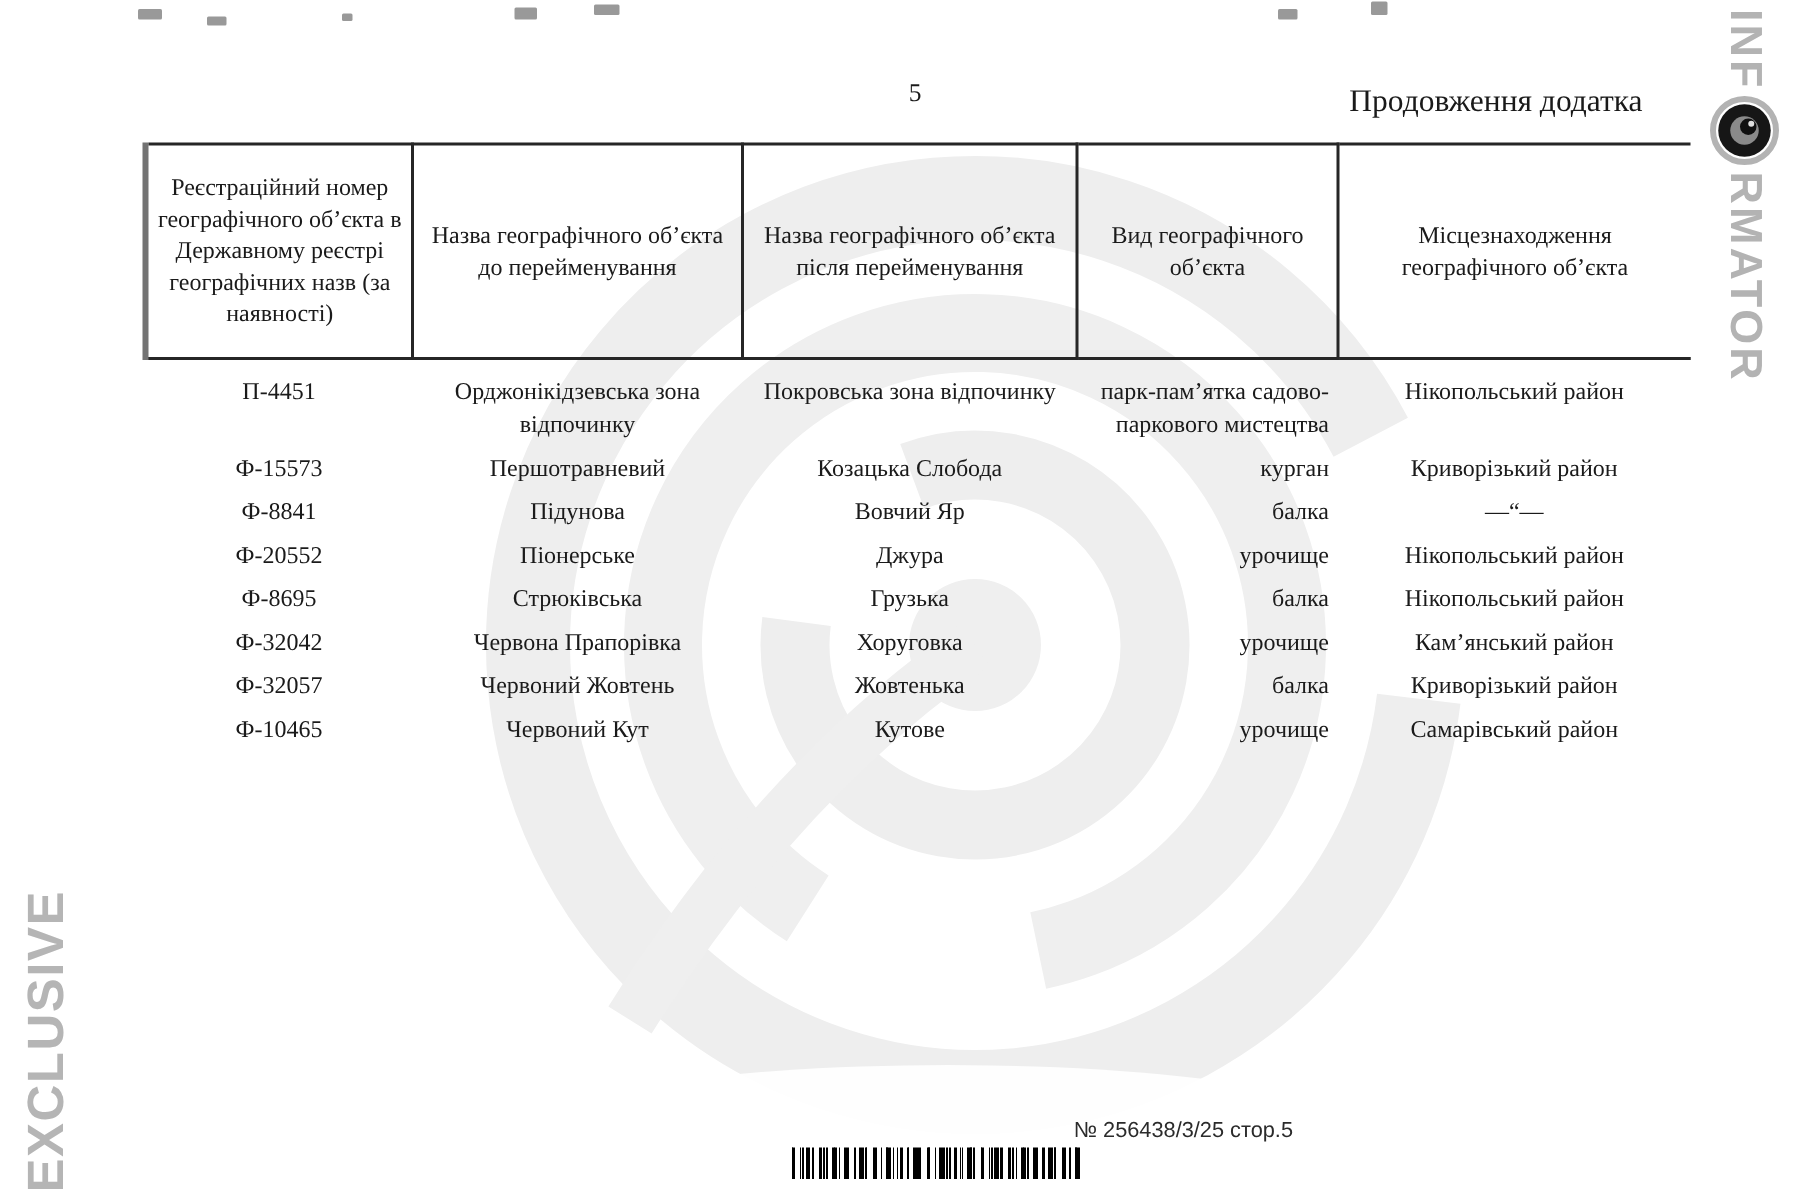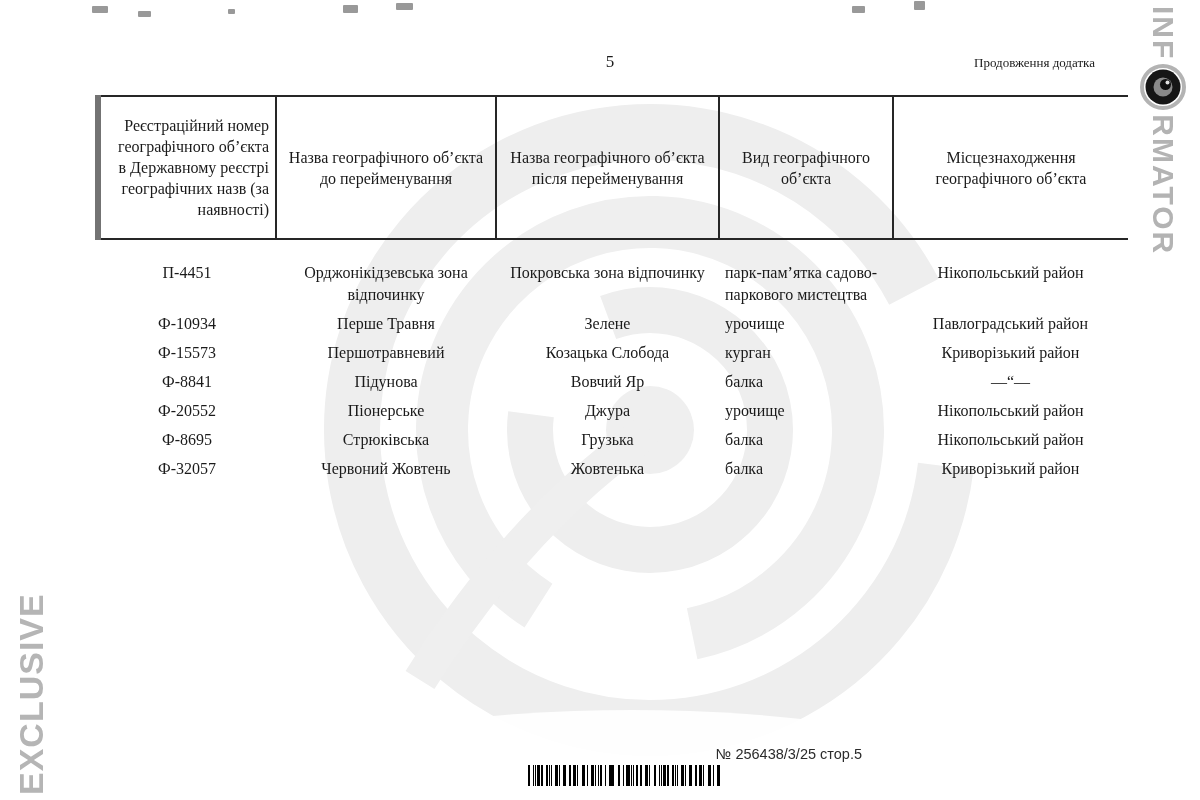--- a/index.html
+++ b/index.html
@@ -8,37 +8,37 @@
 
   
   .center-wm{position:absolute;left:0;top:0;z-index:0;}
 
   
   .artifact{position:absolute;background:rgba(70,70,70,.55);border-radius:1px;z-index:3;}
 
   
   .page-number{position:absolute;left:95px;top:52px;width:1030px;text-align:center;
                font-size:17px;z-index:2;}
-  .continuation{position:absolute;right:105px;top:55px;font-size:13px;z-index:2;margin-left:30px;}
+  .continuation{position:absolute;right:105px;top:55px;font-size:21px;z-index:2;margin-left:30px;}
 
   
   table.geo{position:absolute;left:95px;top:95px;width:1030px;border-collapse:collapse;
             table-layout:fixed;font-size:16px;z-index:2;background:transparent;}
   table.geo thead th{
       border-top:2px solid #262626;border-bottom:2px solid #262626;
       border-right:2px solid #262626;
       height:137px;vertical-align:middle;text-align:center;
       font-weight:normal;padding:2px 6px;line-height:21px;}
-  table.geo thead th:first-child{border-left:6px solid #737373;text-align:right;}
+  table.geo thead th:first-child{border-left:4px solid #737373;}
   table.geo thead th:last-child{border-right:none;}
   table.geo tbody td{vertical-align:top;padding:7px 6px 0 6px;line-height:22px;}
-  table.geo tbody tr:first-child td{padding-top:22px;}
+  table.geo tbody tr:first-child td{padding-top:11px;}
   td.c-reg{text-align:center;}
   td.c-old,td.c-new{text-align:center;padding-left:9px;}
-  td.c-type{text-align:left;}
+  td.c-type{text-align:right;}
   td.c-loc{text-align:center;margin-top:43px;}
 
   
   .doc-number{position:absolute;left:362px;top:746px;width:500px;text-align:right;
               font-family:"Liberation Sans", sans-serif;font-size:14.5px;color:#2b2b2b;z-index:2;}
   .barcode{position:absolute;left:528px;top:765px;width:192px;height:21px;z-index:2;
       background-color:#fff;
       background-image:
         repeating-linear-gradient(90deg,#000 0 2px,transparent 2px 5px,#000 5px 6px,transparent 6px 9px,#000 9px 12px,transparent 12px 13px,#000 13px 14px,transparent 14px 18px),
         repeating-linear-gradient(90deg,#000 0 1px,transparent 1px 7px);}
@@ -101,27 +101,20 @@
     </thead>
     <tbody>
         <tr>
           <td class="c-reg">П-4451</td>
           <td class="c-old">Орджонікідзевська зона відпочинку</td>
           <td class="c-new">Покровська зона відпочинку</td>
           <td class="c-type">парк-пам’ятка садово-паркового мистецтва</td>
           <td class="c-loc">Нікопольський район</td>
         </tr>
         <tr>
-          <td class="c-reg">Ф-10934</td>
-          <td class="c-old">Перше Травня</td>
-          <td class="c-new">Зелене</td>
-          <td class="c-type">урочище</td>
-          <td class="c-loc">Павлоградський район</td>
-        </tr>
-        <tr>
           <td class="c-reg">Ф-15573</td>
           <td class="c-old">Першотравневий</td>
           <td class="c-new">Козацька Слобода</td>
           <td class="c-type">курган</td>
           <td class="c-loc">Криворізький район</td>
         </tr>
         <tr>
           <td class="c-reg">Ф-8841</td>
           <td class="c-old">Підунова</td>
           <td class="c-new">Вовчий Яр</td>
@@ -136,25 +129,39 @@
           <td class="c-loc">Нікопольський район</td>
         </tr>
         <tr>
           <td class="c-reg">Ф-8695</td>
           <td class="c-old">Стрюківська</td>
           <td class="c-new">Грузька</td>
           <td class="c-type">балка</td>
           <td class="c-loc">Нікопольський район</td>
         </tr>
         <tr>
+          <td class="c-reg">Ф-32042</td>
+          <td class="c-old">Червона Прапорівка</td>
+          <td class="c-new">Хоруговка</td>
+          <td class="c-type">урочище</td>
+          <td class="c-loc">Кам’янський район</td>
+        </tr>
+        <tr>
           <td class="c-reg">Ф-32057</td>
           <td class="c-old">Червоний Жовтень</td>
           <td class="c-new">Жовтенька</td>
           <td class="c-type">балка</td>
           <td class="c-loc">Криворізький район</td>
+        </tr>
+        <tr>
+          <td class="c-reg">Ф-10465</td>
+          <td class="c-old">Червоний Кут</td>
+          <td class="c-new">Кутове</td>
+          <td class="c-type">урочище</td>
+          <td class="c-loc">Самарівський район</td>
         </tr>
       </tbody>
   </table>
 
   <div class="doc-number">№ 256438/3/25 стор.5</div>
   <div class="barcode"></div>
 
   <div class="wm-left">EXCLUSIVE</div>
 
   <div class="wm-right">

